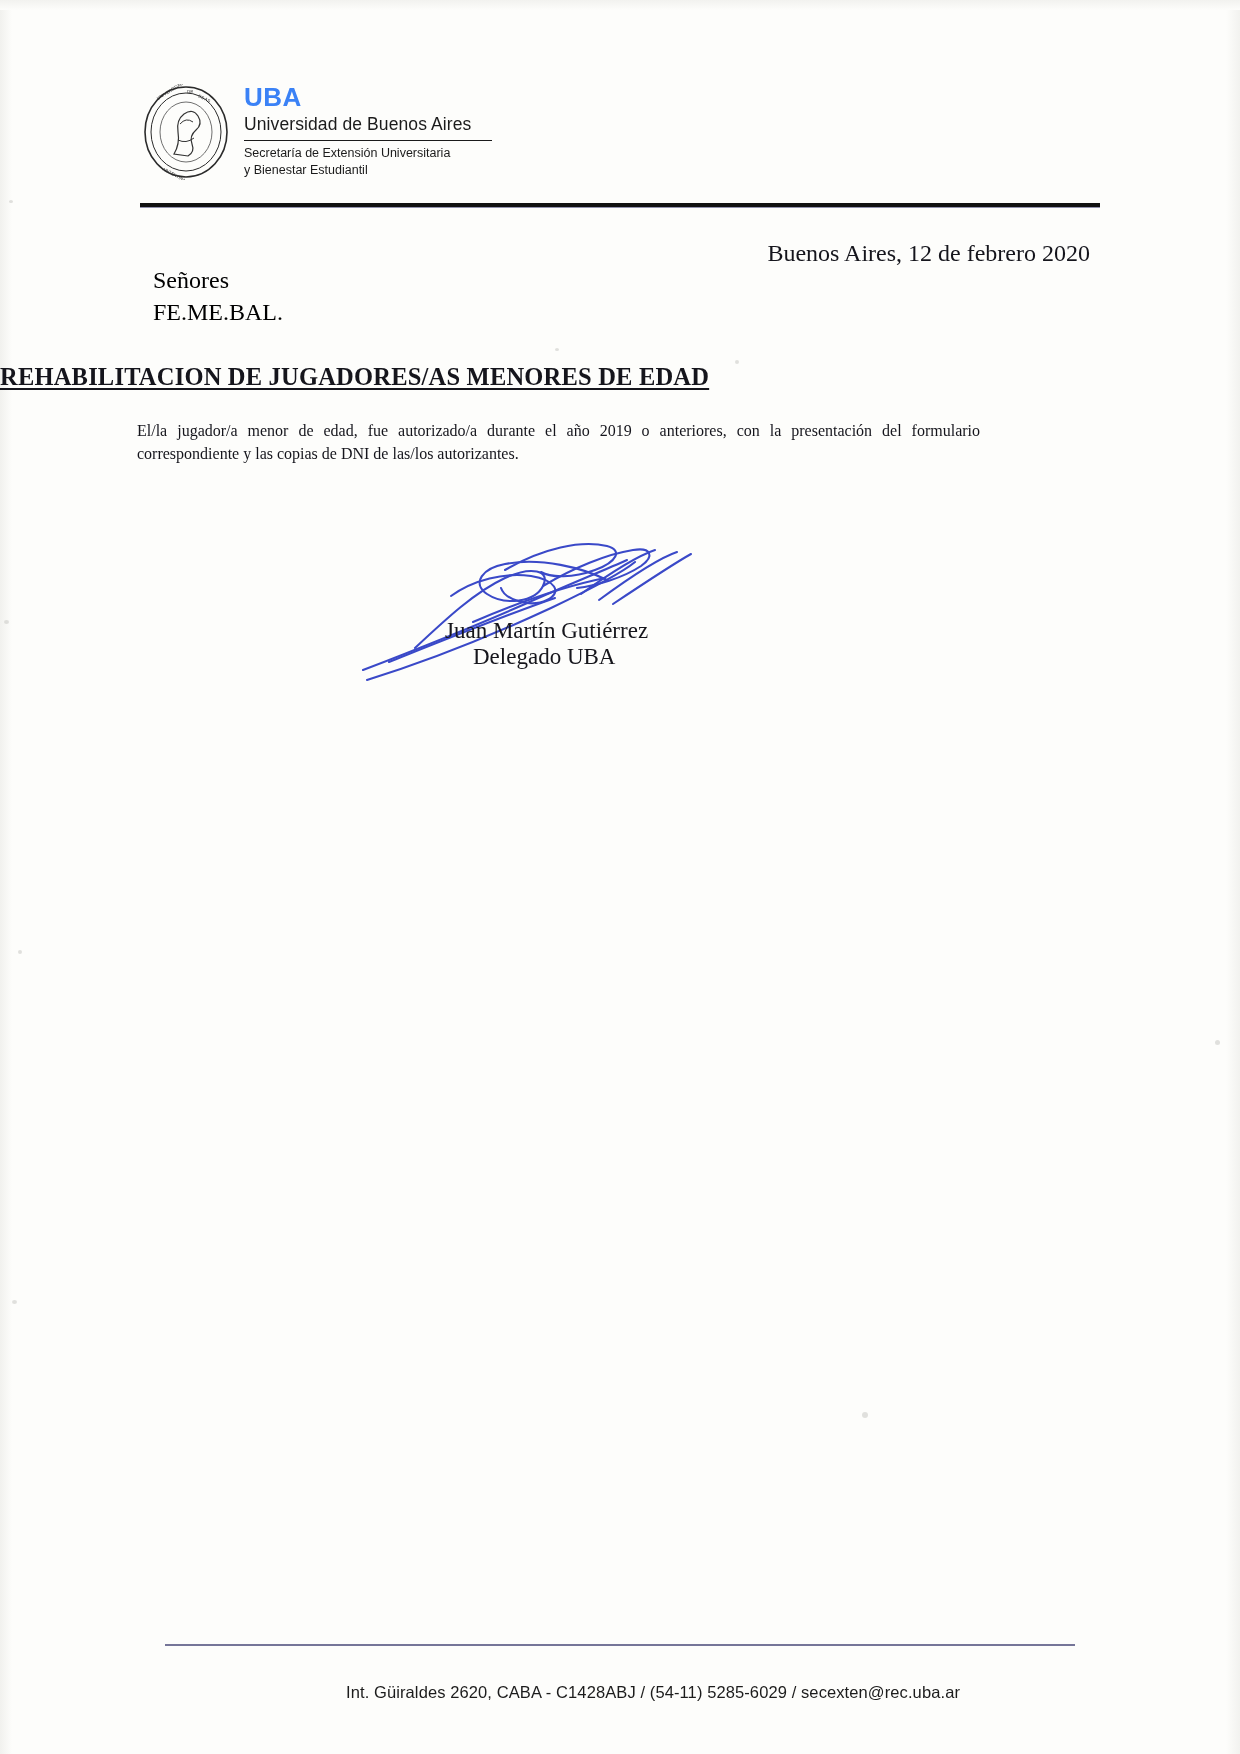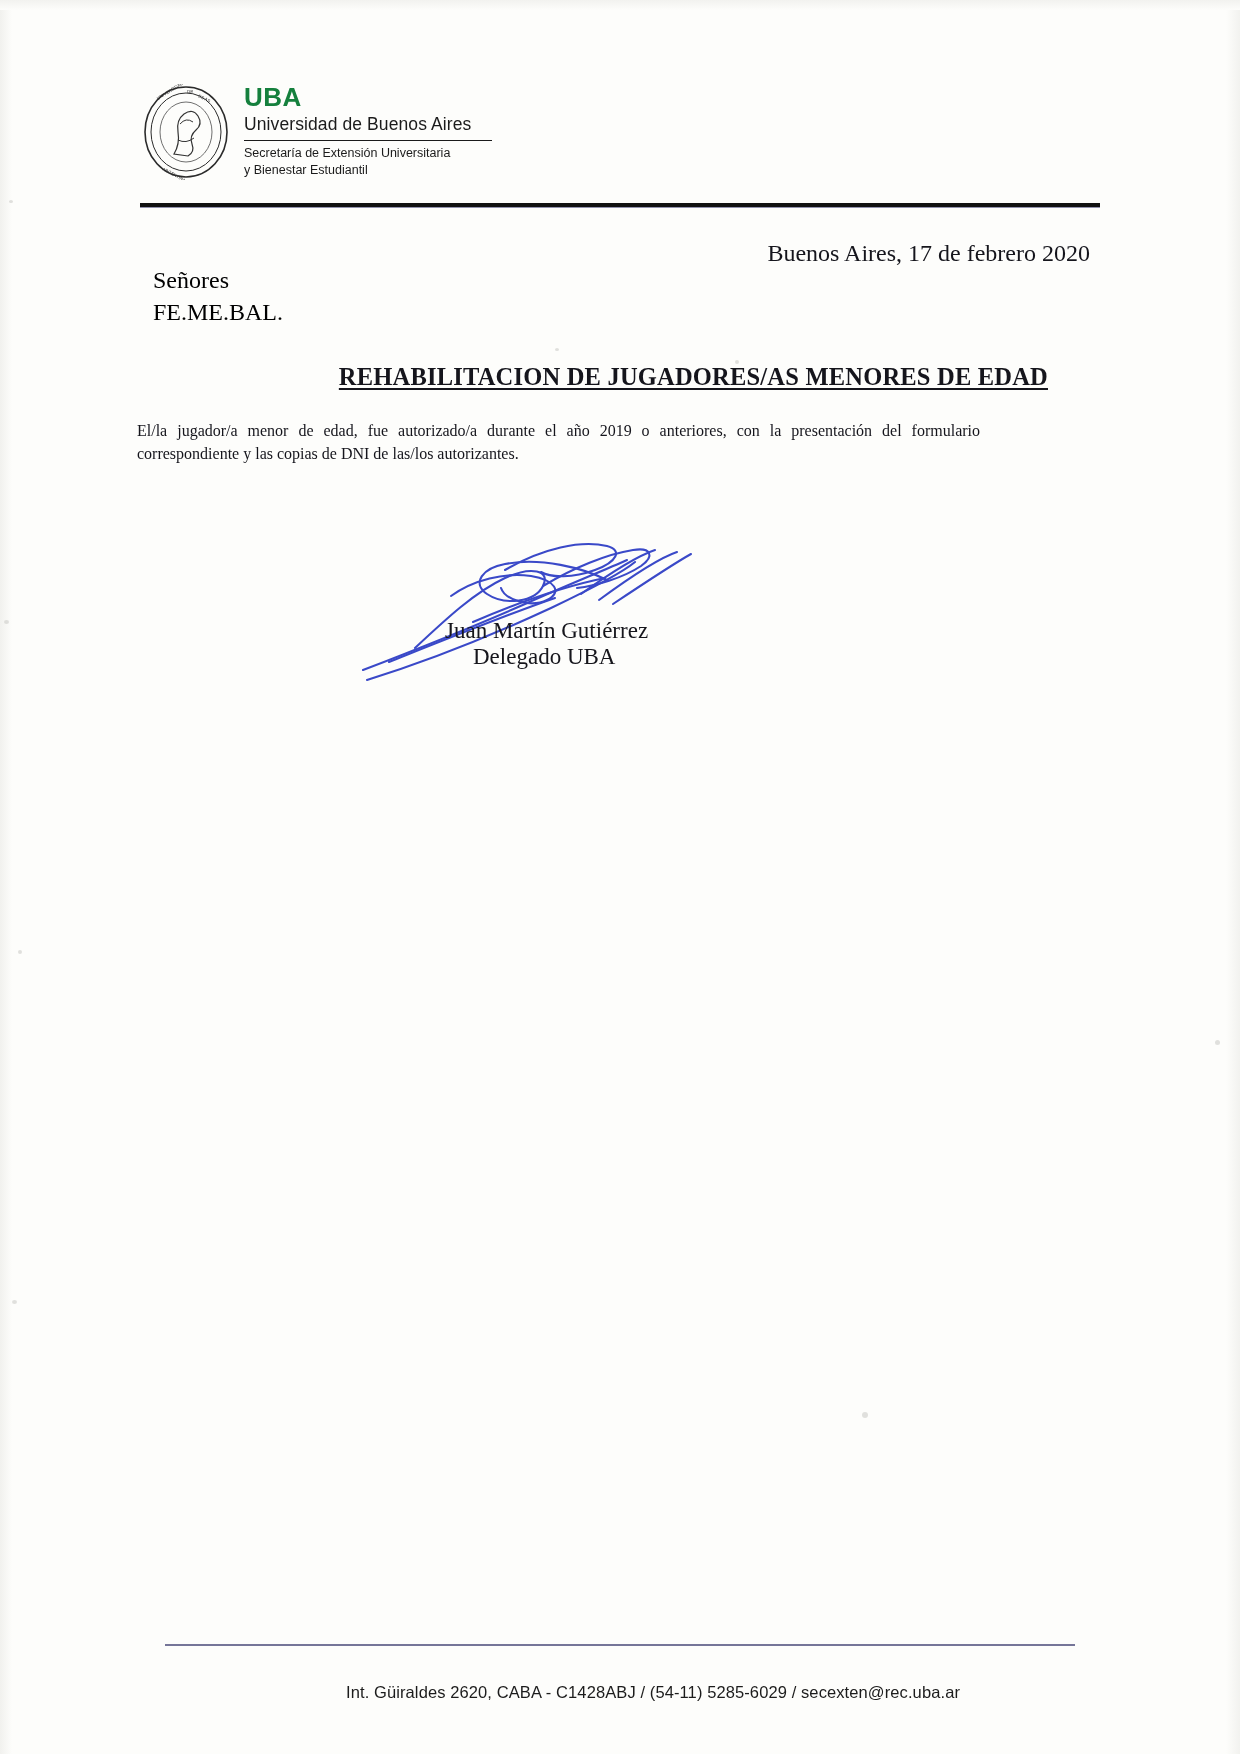--- a/index.html
+++ b/index.html
@@ -52,21 +52,21 @@
   .uba-text {
     position: absolute;
     left: 104px;
     top: 6px;
   }
   .uba-title {
     font-family: "Liberation Sans", sans-serif;
     font-weight: bold;
     font-size: 26px;
     letter-spacing: 0.5px;
-    color: #15803d;
+    color: #3b82f6;
     line-height: 1.05;
   }
   .uba-sub {
     font-family: Liberation Sans, sans-serif;
     font-size: 17.5px;
     color: #1b1b1b;
     margin-top: 3px;
     letter-spacing: 0.1px;
   }
   .uba-rule {
@@ -119,21 +119,21 @@
     left: 153px;
     font-size: 24px;
     line-height: 1.33;
     color: #000000;
   }
   .doc-title {
     position: absolute;
     top: 363px;
     left: 0;
     width: 1048px;
-    text-align: right;
+    text-align: left;
     font-size: 24.5px;
     font-weight: bold;
     letter-spacing: 0.2px;
     color: #15151c;
     text-decoration: underline;
     text-underline-offset: 3px;
   }
   .paragraph {
     position: absolute;
     top: 420px;
@@ -247,21 +247,21 @@
       <div class="uba-sub">Universidad de Buenos Aires</div>
       <div class="uba-rule"></div>
       <div class="uba-sec">Secretaría de Extensión Universitaria</div>
       <div class="uba-sec">y Bienestar Estudiantil</div>
     </div>
 
   </div>
 
   <div class="header-rule"></div>
 
-  <div class="date-line">Buenos Aires, 17 de febrero 2020</div>
+  <div class="date-line">Buenos Aires, 12 de febrero 2020</div>
 
   <div class="addressee">
     <div>Señores</div>
     <div>FE.ME.BAL.</div>
   </div>
 
   <div class="doc-title">REHABILITACION DE JUGADORES/AS MENORES DE EDAD</div>
 
   <div class="paragraph">El/la jugador/a menor de edad, fue autorizado/a durante el año 2019 o anteriores, con la presentación del formulario correspondiente y las copias de DNI de las/los autorizantes.</div>
 

